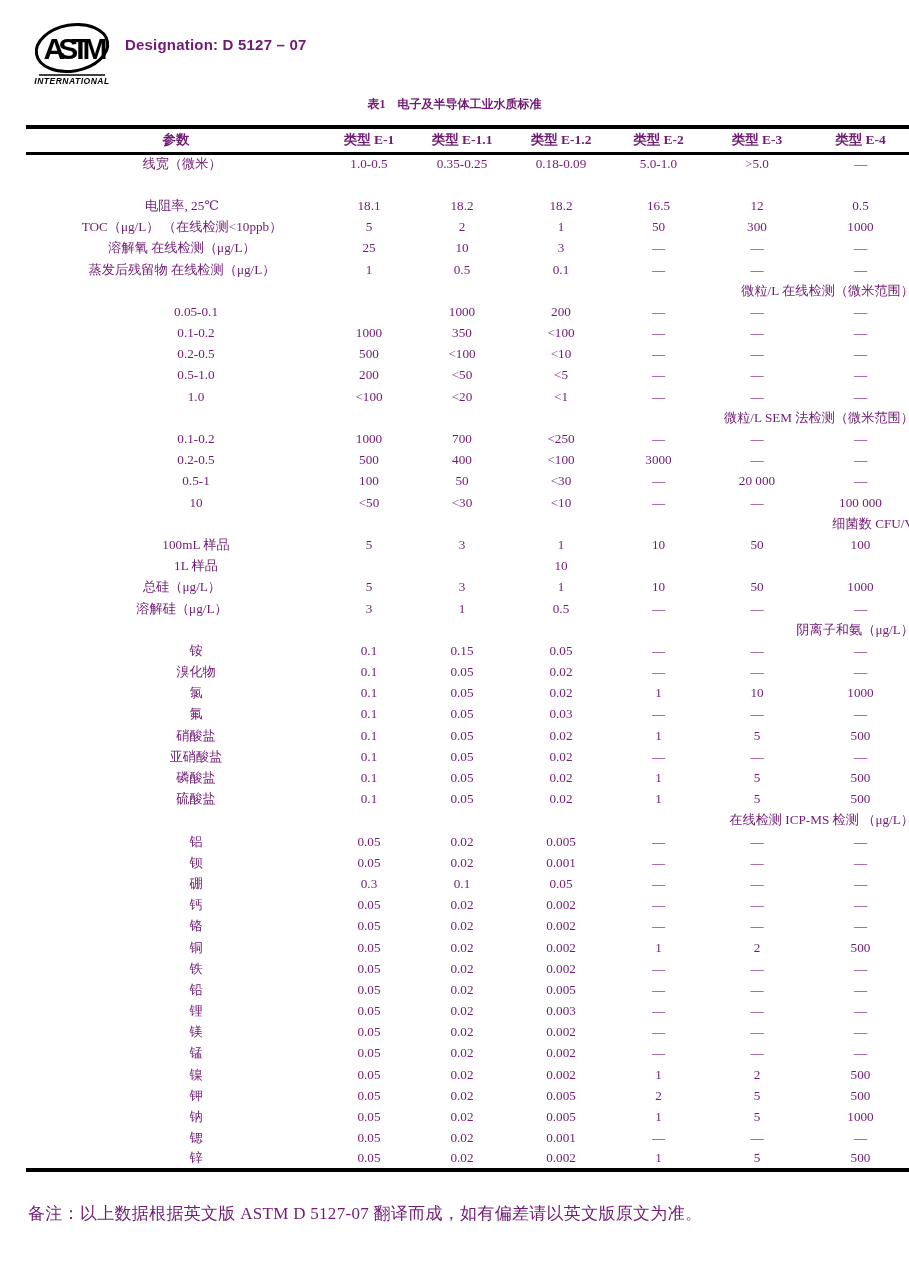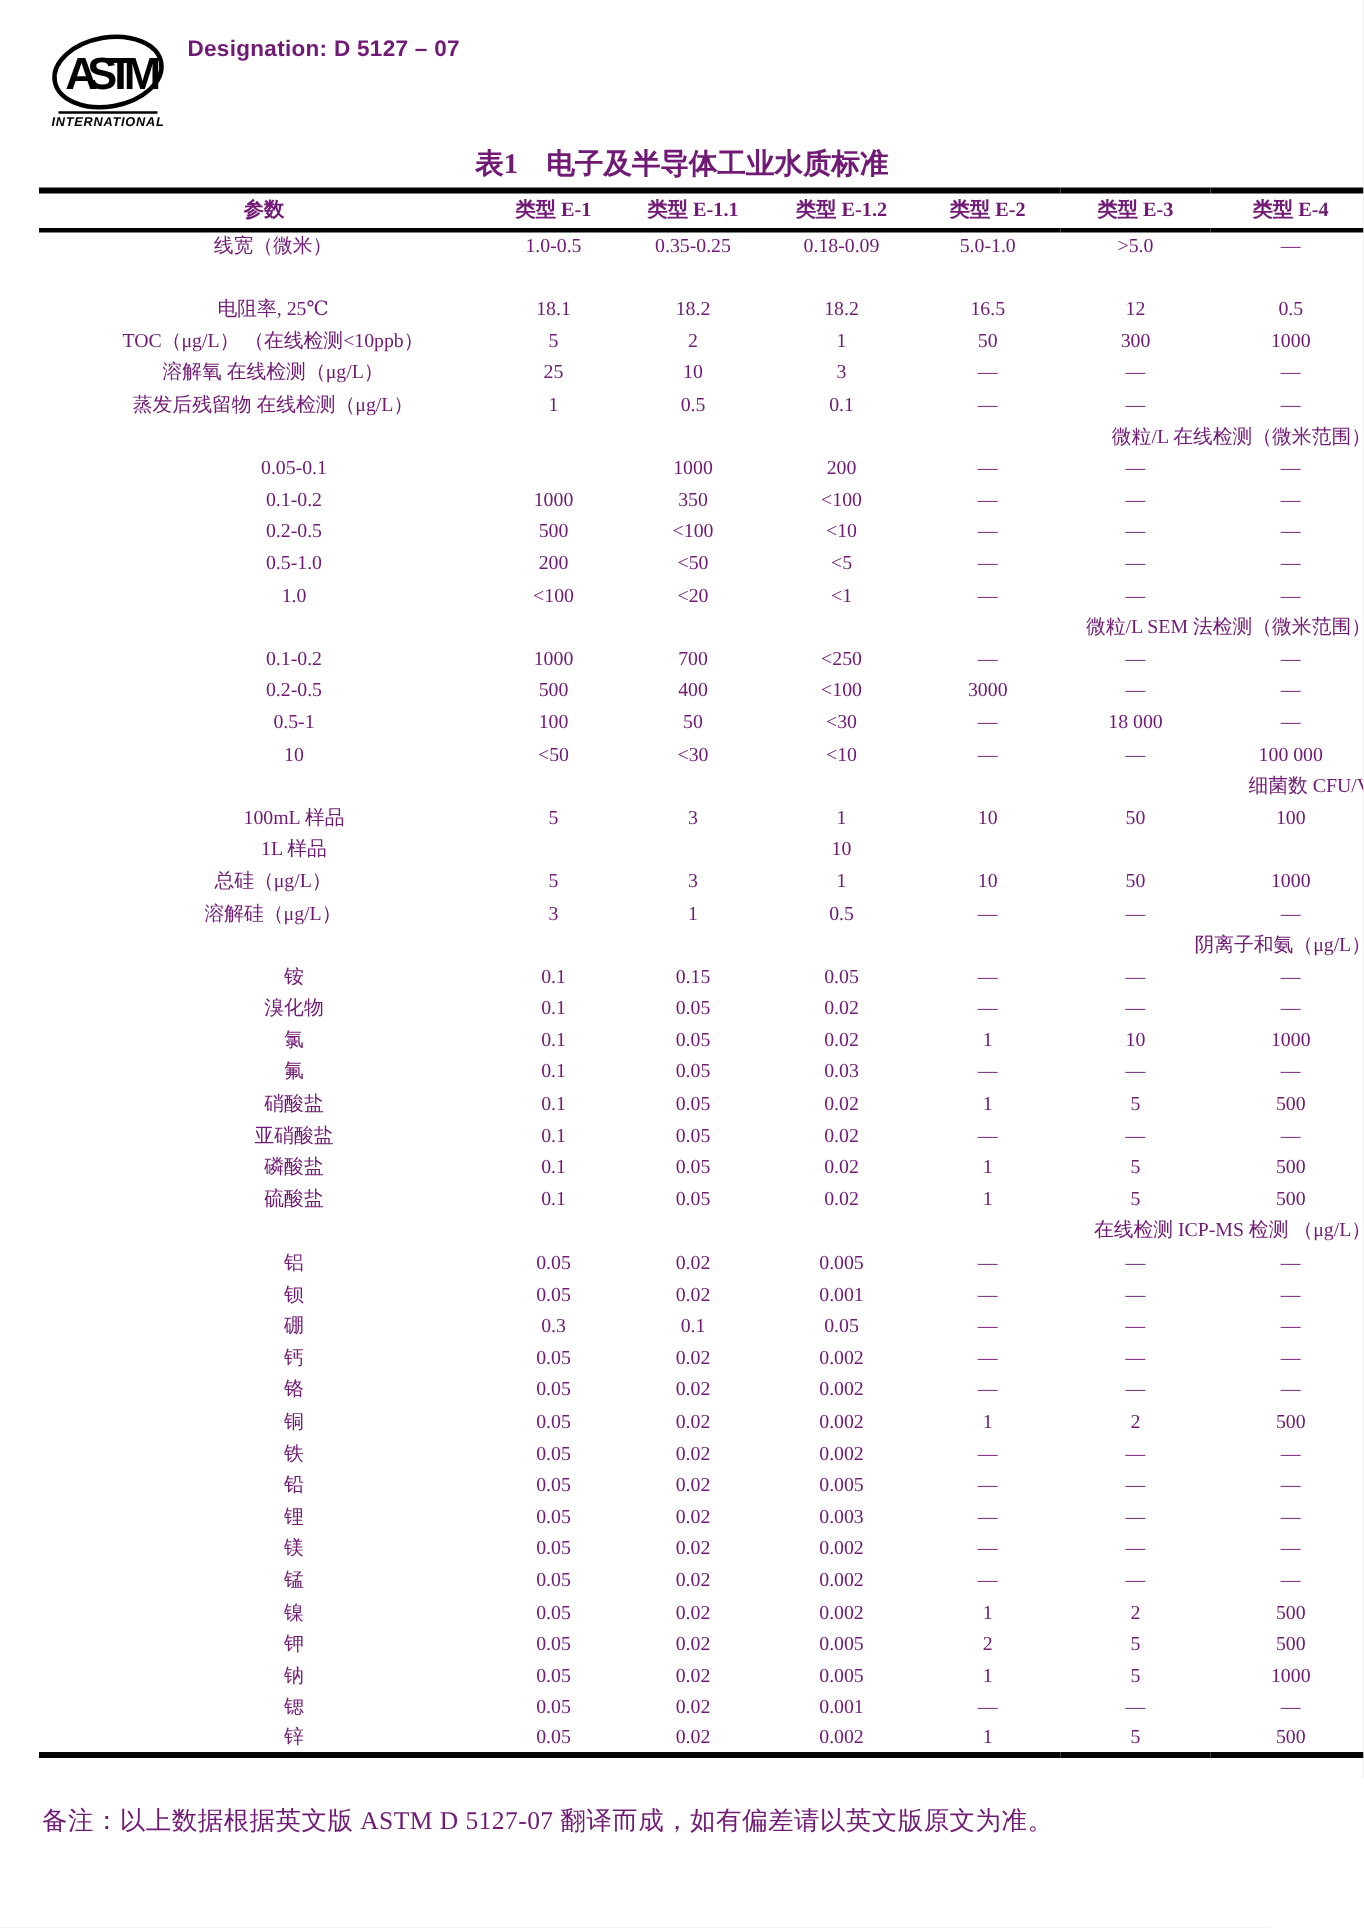--- a/index.html
+++ b/index.html
@@ -10,28 +10,28 @@
     background:#ffffff;
     margin:0 auto;
     font-family:"Liberation Serif","DejaVu Serif",serif;
     color:#701a75;
     overflow:hidden;
   }
   
   .doc-header { position:absolute; top:20px; left:33px; display:flex; align-items:flex-start; }
   .logo-wrap { width:78px; text-align:center; }
   .designation {
-    margin-left:14px; margin-top:4px;
+    margin-left:14px; margin-top:16px;
     font-family:"Liberation Sans","DejaVu Sans",sans-serif;
     font-weight:bold; font-size:15px; letter-spacing:.2px;
   }
   
   .table-title {
     position:absolute; top:96px; left:0; width:100%;
-    text-align:center; font-weight:bold; font-size:19px;
+    text-align:center; font-weight:bold; font-size:12px;
   }
   
   .table-zone { position:absolute; top:125px; left:26px; width:888px; }
   table.std {
     width:888px; border-collapse:collapse; table-layout:fixed;
     border-top:4px solid #000; border-bottom:4px solid #000;
     font-size:13.2px;
   }
   table.std th {
     font-weight:bold; font-size:13.5px; text-align:center;
@@ -207,21 +207,21 @@
             <td class="val">3000</td>
             <td class="val">—</td>
             <td class="val">—</td>
           </tr>
           <tr>
             <td class="lbl ind">0.5-1</td>
             <td class="val">100</td>
             <td class="val">50</td>
             <td class="val">&lt;30</td>
             <td class="val">—</td>
-            <td class="val">18 000</td>
+            <td class="val">20 000</td>
             <td class="val">—</td>
           </tr>
           <tr>
             <td class="lbl ind">10</td>
             <td class="val">&lt;50</td>
             <td class="val">&lt;30</td>
             <td class="val">&lt;10</td>
             <td class="val">—</td>
             <td class="val">—</td>
             <td class="val">100 000</td>

